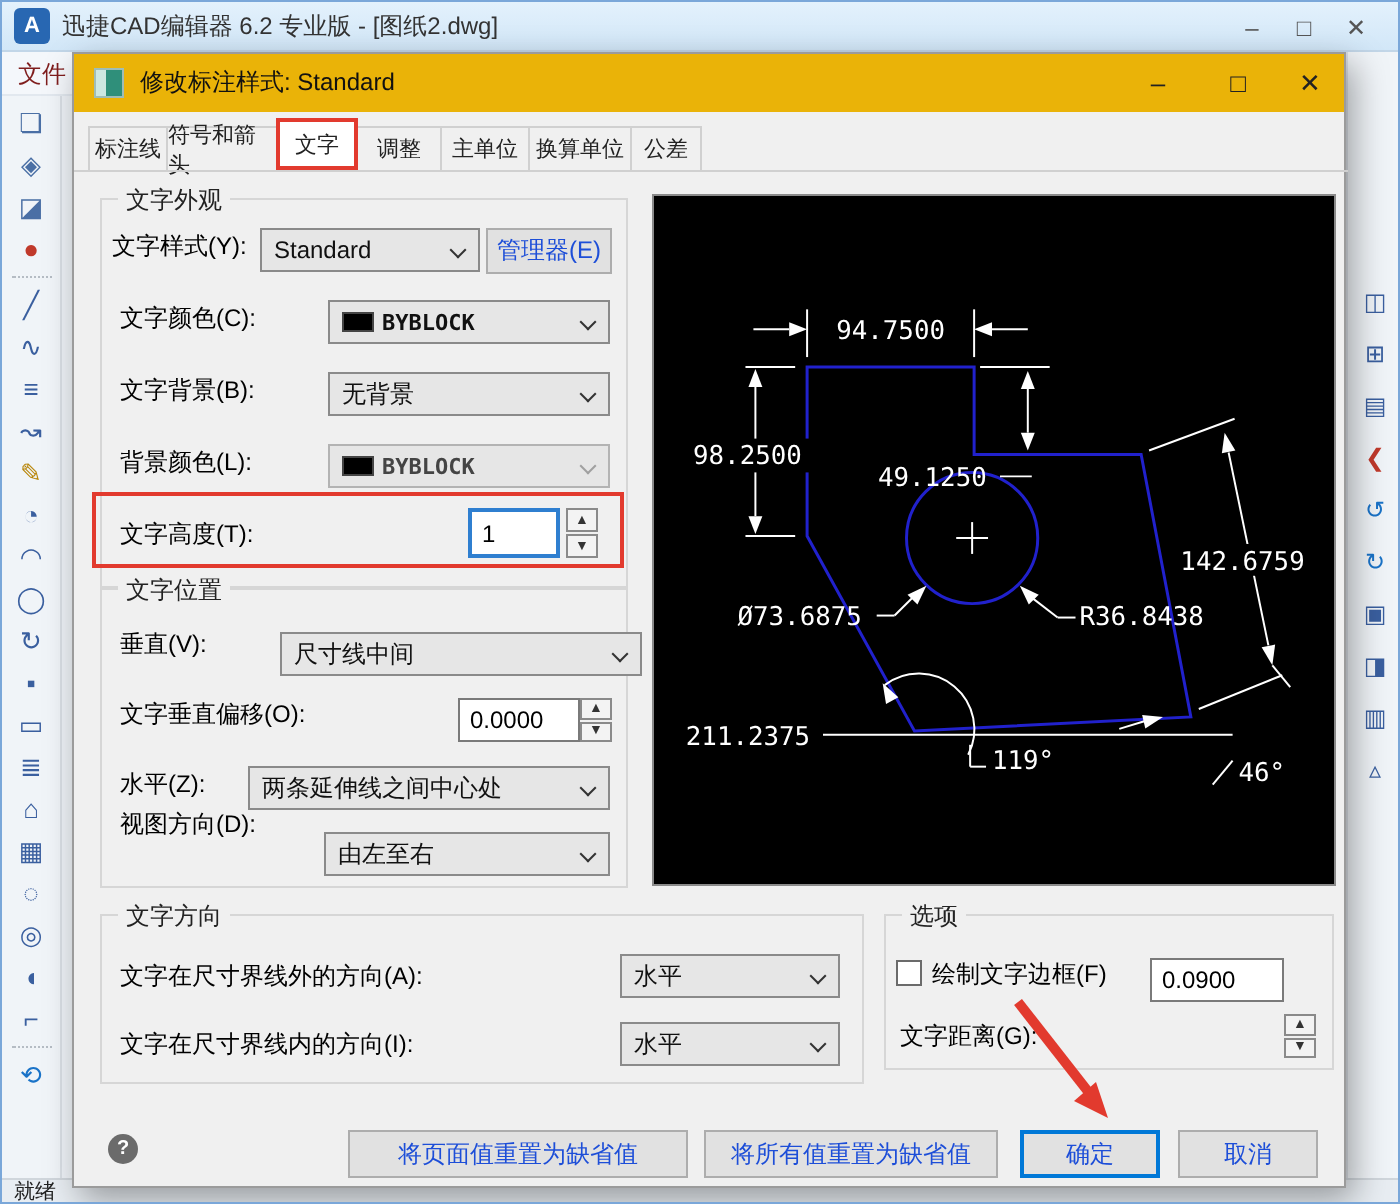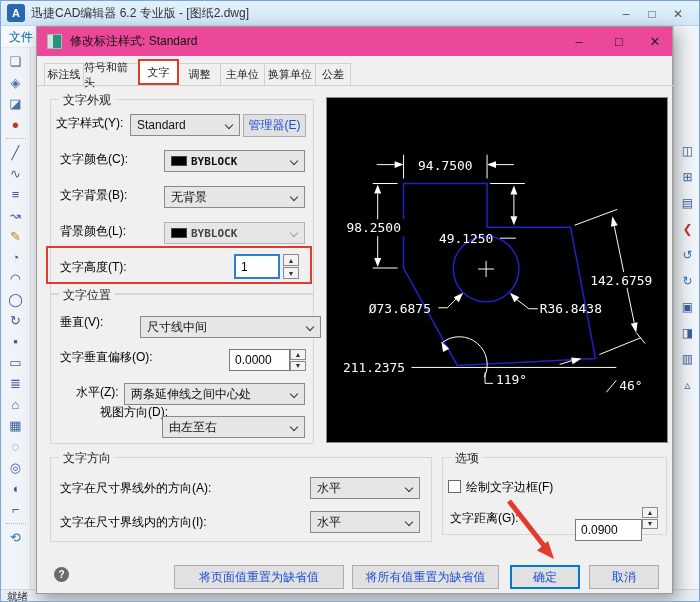--- a/index.html
+++ b/index.html
@@ -8,34 +8,34 @@
     font-family:"Liberation Sans",sans-serif;background:#eef2f7;border:1px solid #7aa7d9;}
   
   .titlebar{position:absolute;left:0;top:0;width:700px;height:25px;background:linear-gradient(#e3f1fc,#d2e7f8);
     display:flex;align-items:center;border-bottom:1px solid #c2d6e8;}
   .app-icon{position:absolute;left:6px;top:3px;width:18px;height:18px;background:#2867b2;border-radius:3px;
     color:#fff;font-size:11px;font-weight:bold;display:flex;align-items:center;justify-content:center;}
   .main-title{position:absolute;left:30px;top:0;height:25px;line-height:25px;font-size:12px;color:#333;white-space:nowrap;}
   .win-controls{position:absolute;right:10px;top:0;height:25px;display:flex;}
   .wc{width:26px;height:25px;display:flex;align-items:center;justify-content:center;font-size:12px;color:#555;}
   .menubar{position:absolute;left:0;top:25px;width:700px;height:22px;background:#f4f7fb;border-bottom:1px solid #e2e8ef;}
-  .menu-item{position:absolute;left:8px;top:0;height:30px;line-height:22px;font-size:12px;color:#0369a1;text-align:center;}
+  .menu-item{position:absolute;left:8px;top:0;height:30px;line-height:22px;font-size:12px;color:#7f1d1d;text-align:center;}
   .left-toolbar{position:absolute;left:0;top:47px;width:30px;height:541px;background:#f0f4f8;border-right:1px solid #dadfe5;
     display:flex;flex-direction:column;align-items:center;padding-top:3px;}
   .right-toolbar{position:absolute;left:672px;top:25px;width:28px;height:563px;background:#f0f4f8;border-left:1px solid #dadfe5;
     display:flex;flex-direction:column;align-items:center;padding-top:112px;}
   .tb-ic{width:22px;height:21px;display:flex;align-items:center;justify-content:center;font-size:13px;color:#3a5f9f;}
   .right-toolbar .tb-ic{height:26px;font-size:12px;}
   .tb-sep{width:20px;border-top:1px dotted #b5bcc4;margin:3px 0;}
   .statusbar{position:absolute;left:0;top:588px;width:700px;height:14px;background:#e8edf2;border-top:1px solid #d0d6dc;}
   .status-text{position:absolute;left:6px;top:0;line-height:13px;font-size:10.5px;color:#222;}
   
   .dialog{position:absolute;left:35px;top:25px;width:637px;height:568px;background:#f0f0f0;
     border:1px solid #9b9b9b;box-shadow:4px 6px 16px rgba(0,0,0,.35);z-index:10;}
-  .dlg-titlebar{position:absolute;left:0;top:0;width:100%;height:29px;background:#ec4899;}
+  .dlg-titlebar{position:absolute;left:0;top:0;width:100%;height:29px;background:#eab308;}
   .dlg-icon{position:absolute;left:10px;top:7px;width:15px;height:15px;border:1px solid #9fbdb6;
     background:linear-gradient(90deg,#cde7e0 0 38%,#2f8f7a 38%);}
   .dlg-title{position:absolute;left:33px;top:0;height:29px;line-height:29px;font-size:12px;color:#111;white-space:nowrap;}
   .dwc{position:absolute;top:0;width:30px;height:29px;display:flex;align-items:center;justify-content:center;font-size:13px;color:#222;}
   
   .tabs{position:absolute;left:7px;top:32px;height:26px;display:flex;align-items:flex-end;}
   .tab{height:22px;display:flex;align-items:center;justify-content:center;font-size:11px;color:#222;
     background:#f0f0f0;border:1px solid #d0d0d0;border-bottom:none;margin-right:-1px;}
   .tab.active{height:26px;background:#fff;border:2px solid #e23a2e;z-index:2;}
   .tabline{position:absolute;left:0;top:58px;width:637px;border-top:1px solid #d0d0d0;}
@@ -199,25 +199,25 @@
       <span>尺寸线中间</span>
     </div>
     <span class="lbl" style="left:23px;top:323px;">文字垂直偏移(O):</span>
     <div class="tinput" style="left:192px;top:322px;width:61px;height:22px;">
       <span>0.0000</span>
     </div>
     <div class="spin" style="left:253px;top:322px;height:22px;">
       <div class="sb">▲</div>
       <div class="sb">▼</div>
     </div>
-    <span class="lbl" style="left:23px;top:358px;margin-left:16px;">水平(Z):</span>
+    <span class="lbl" style="left:23px;top:358px;">水平(Z):</span>
     <div class="combo" style="left:87px;top:356px;width:181px;">
       <span>两条延伸线之间中心处</span>
     </div>
-    <span class="lbl" style="left:23px;top:378px;margin-left:40px;">视图方向(D):</span>
+    <span class="lbl" style="left:23px;top:378px;">视图方向(D):</span>
     <div class="combo" style="left:125px;top:389px;width:143px;">
       <span>由左至右</span>
     </div>
 
     <div class="preview">
       <svg width="340" height="344" viewBox="0 0 342 346">
         <rect x="0" y="0" width="342" height="346" fill="#000"></rect>
 
         <line x1="85" y1="271" x2="291" y2="271" stroke="#fff" stroke-width="1"></line>
 
@@ -294,21 +294,21 @@
     <div class="combo" style="left:273px;top:484px;width:110px;">
       <span>水平</span>
     </div>
 
     <div class="group" style="left:405px;top:430px;width:225px;height:78px;">
       <span class="group-title">选项</span>
     </div>
     <div class="checkbox" style="left:411px;top:453px;"></div>
     <span class="lbl" style="left:429px;top:453px;">绘制文字边框(F)</span>
     <span class="lbl" style="left:413px;top:484px;">文字距离(G):</span>
-    <div class="tinput" style="left:538px;top:492px;width:67px;height:22px;">
+    <div class="tinput" style="left:538px;top:452px;width:67px;height:22px;">
       <span>0.0900</span>
     </div>
     <div class="spin" style="left:605px;top:480px;height:22px;">
       <div class="sb">▲</div>
       <div class="sb">▼</div>
     </div>
 
     <div class="help" style="left:17px;top:540px;">?</div>
     <div class="btn" style="left:137px;top:538px;width:170px;">将页面值重置为缺省值</div>
     <div class="btn" style="left:315px;top:538px;width:147px;">将所有值重置为缺省值</div>

